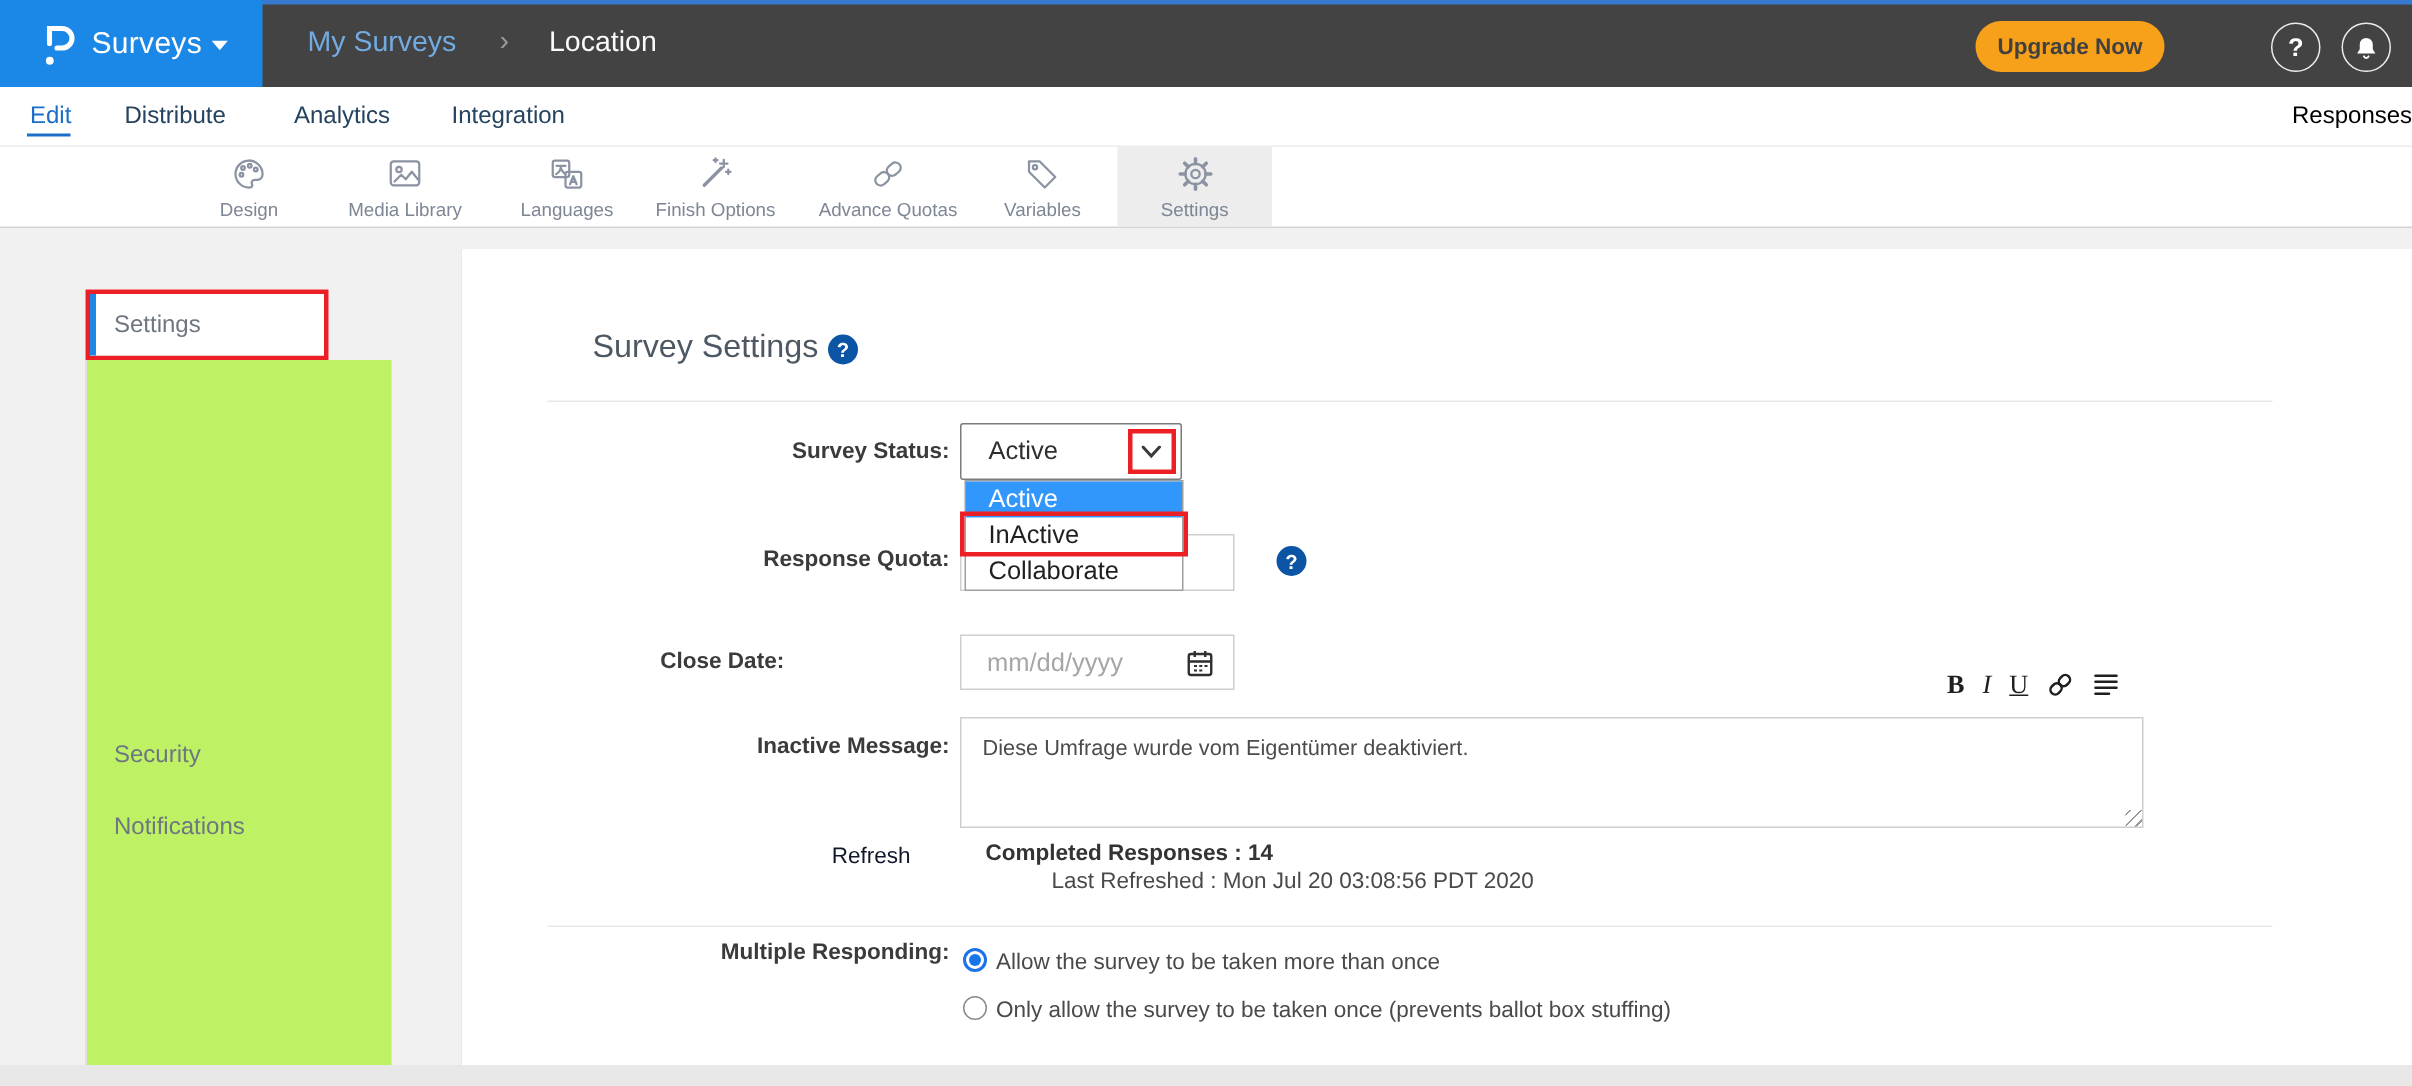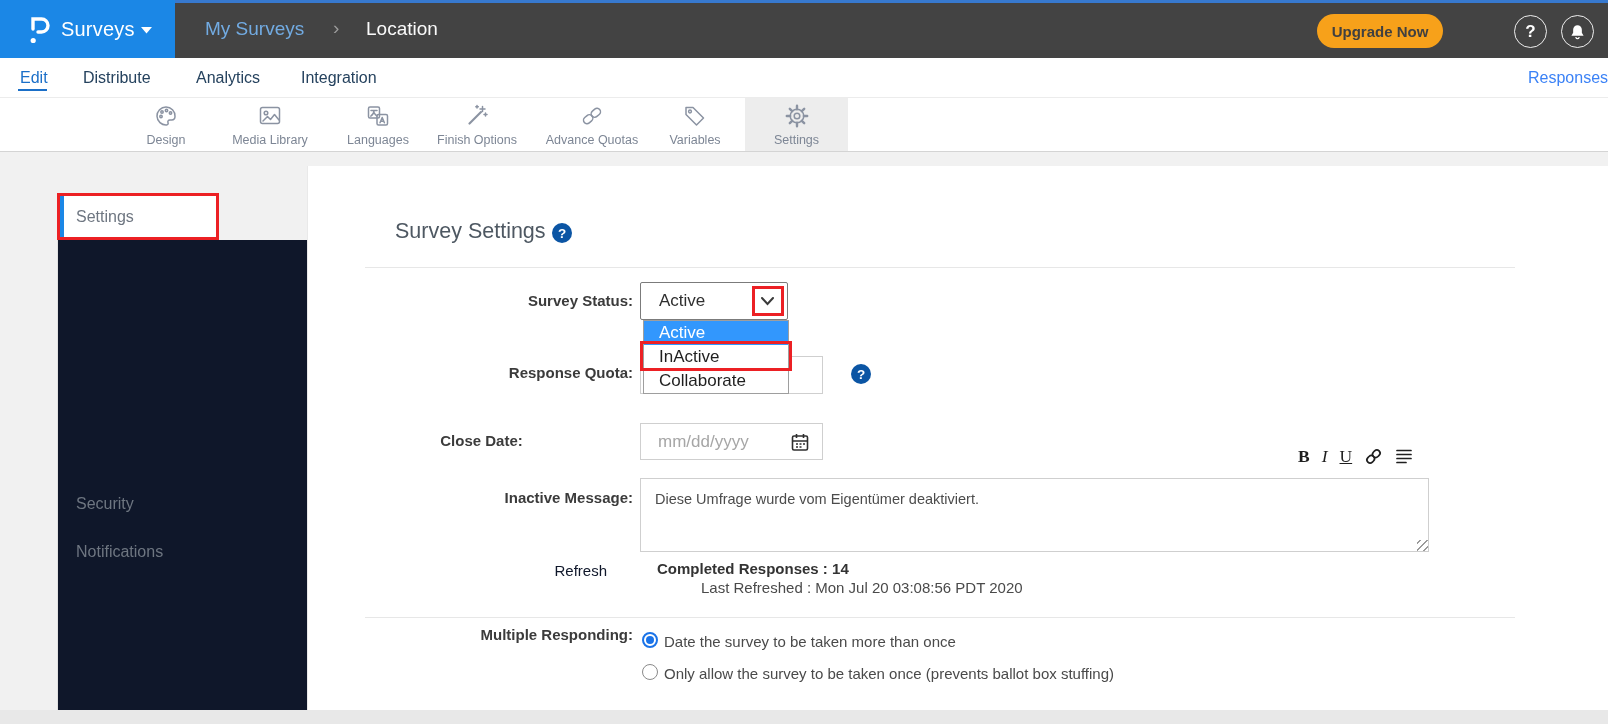--- a/index.html
+++ b/index.html
@@ -22,38 +22,38 @@
   .btn-help  { left:1514px; font-size:17px; font-weight:bold; }
   .btn-bell  { left:1561px; }
   .upgrade-btn { position:absolute; left:1317px; top:14px; width:126px; height:34px; background:#f7a11a; border-radius:17px; color:#404040; font-size:15px; font-weight:bold; display:flex; align-items:center; justify-content:center; cursor:pointer; }
 
   
   .navrow { position:absolute; left:0; top:58px; width:1608px; height:39px; background:#fff; }
   .tab { position:absolute; top:0; line-height:39px; font-size:16px; font-weight:500; color:#25425e; cursor:pointer; }
   .tab-edit { left:20px; color:#1b6fc8; }
   .tab-distribute { left:83px; } .tab-analytics { left:196px; } .tab-integration { left:301px; }
   .tab-underline { position:absolute; left:18px; top:31px; width:29px; height:2px; background:#1b6fc8; }
-  .nav-right-link { position:absolute; left:1528px; top:0; line-height:39px; font-size:16px; font-weight:500; color:#3b82f6; cursor:pointer; }
+  .nav-right-link { position:absolute; left:1528px; top:0; line-height:39px; font-size:16px; font-weight:500; color:#000000; cursor:pointer; }
 
   
   .toolbar { position:absolute; left:0; top:97px; width:1608px; height:55px; background:#fff; border-top:1px solid #ececec; border-bottom:1px solid #d4d4d4; }
   .titem { position:absolute; top:0; height:53px; display:flex; flex-direction:column; align-items:center; justify-content:center; cursor:pointer; }
   .titem svg { stroke:#8b93a2; fill:none; stroke-width:1.5; stroke-linecap:round; stroke-linejoin:round; }
   .titem .tlabel { margin-top:4px; font-size:12.5px; color:#7d8695; white-space:nowrap; }
   .ti0 { left:16px;  width:100px; } .ti1 { left:116px; width:100px; }
   .ti2 { left:215px; width:110px; } .ti3 { left:328px; width:100px; }
   .ti4 { left:422px; width:110px; } .ti5 { left:532px; width:120px; }
   .ti6 { left:645px; width:100px; } .ti7 { left:745px; width:103px; background:#ededed; }
   .url-group { position:absolute; left:1175px; top:109px; height:32px; display:flex; }
   .url-input { width:267px; height:32px; border:1px solid #cbcbcb; border-right:none; border-radius:4px 0 0 4px; background:#fff; padding:0 10px; font-size:15px; color:#4e4e4e; font-family:"Liberation Sans",sans-serif; outline:none; }
   .url-edit-btn { width:48px; height:32px; background:#e9e9e9; border:1px solid #cbcbcb; border-radius:0 4px 4px 0; display:flex; align-items:center; justify-content:center; cursor:pointer; }
   .preview-btn { position:absolute; left:1508px; top:107px; width:112px; height:37px; background:#1b87e6; border-radius:4px; color:#fff; font-size:15px; display:flex; align-items:center; justify-content:center; gap:8px; cursor:pointer; }
 
   
-  .side-panel { position:absolute; left:57px; top:240px; width:250px; height:470px; background:#0f172a; border-left:1px solid #e1e1e1; }
+  .side-panel { position:absolute; left:57px; top:240px; width:204px; height:470px; background:#bef264; border-left:1px solid #e1e1e1; }
   .side-item { position:absolute; left:18px; font-size:16px; color:#6e7681; cursor:pointer; white-space:nowrap; }
   .side-security { top:255px; } .side-notifications { top:303px;text-align:right; }
   .side-active-box { position:absolute; left:57px; top:193px; width:162px; height:47px; border:3px solid #ec2024; background:#fff; cursor:pointer; }
   .side-active-inner { position:absolute; left:0; top:0; width:100%; height:100%; border-left:4px solid #1b87e6; background:#fff; display:flex; align-items:center; }
   .side-active-inner span { padding-left:12px; font-size:16px; color:#6e7681; }
 
   
   .main-panel { position:absolute; left:307px; top:166px; width:1301px; height:544px; background:#fff; border-left:1px solid #e9e9e9; }
   .bottom-strip { position:absolute; left:0; top:710px; width:1608px; height:14px; background:#e8e8e8; }
   .page-title { position:absolute; left:395px; top:219px; font-size:21.5px; color:#4e5862; }
@@ -291,18 +291,18 @@
 
   <div class="refresh-link">Refresh</div>
   <div class="resp-count">Completed Responses : 14</div>
   <div class="resp-time">Last Refreshed : Mon Jul 20 03:08:56 PDT 2020</div>
   <div class="hr2"></div>
 
   <div class="flabel fl-multi">Multiple Responding:</div>
   <div class="radio radio-on">
       <div class="dot"></div>
     </div>
-  <span class="radio-label rl1">Date the survey to be taken more than once</span>
+  <span class="radio-label rl1">Allow the survey to be taken more than once</span>
   <div class="radio radio-off"></div>
   <span class="radio-label rl2">Only allow the survey to be taken once (prevents ballot box stuffing)</span>
 
   <div class="bottom-strip"></div>
 </div>
 
 </body></html>

